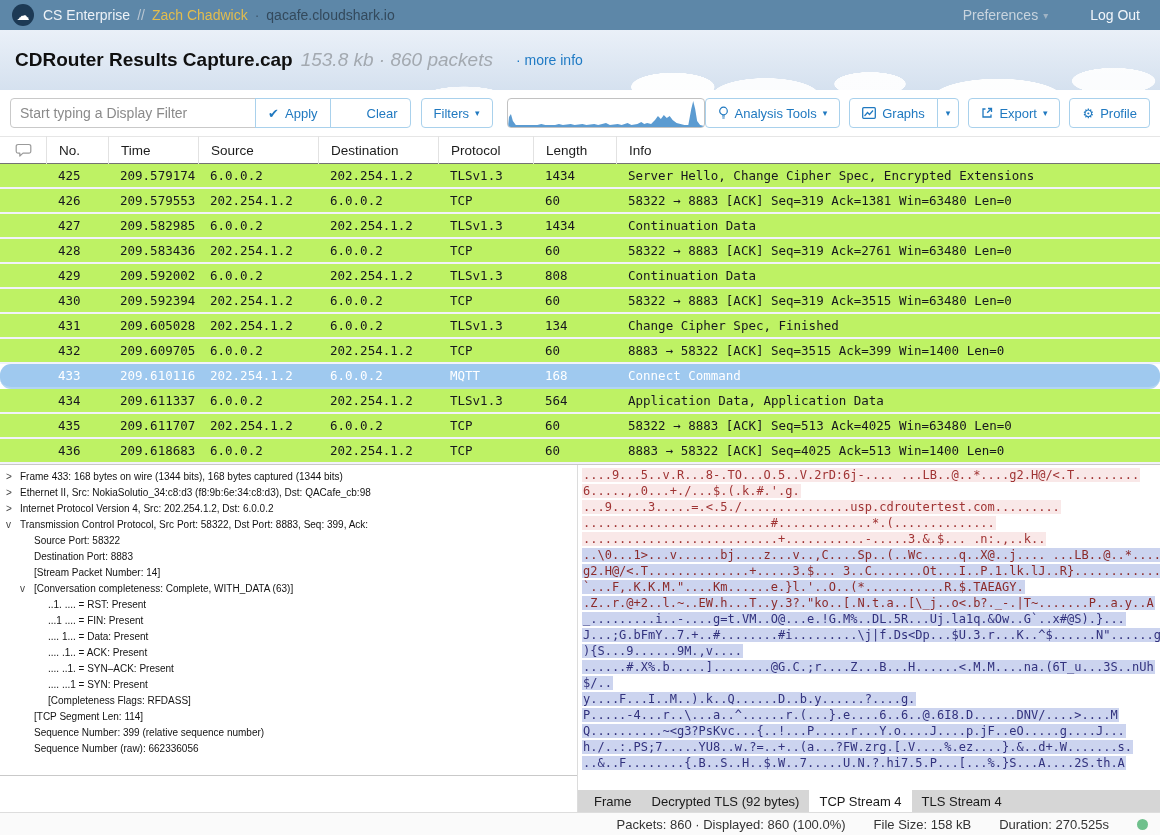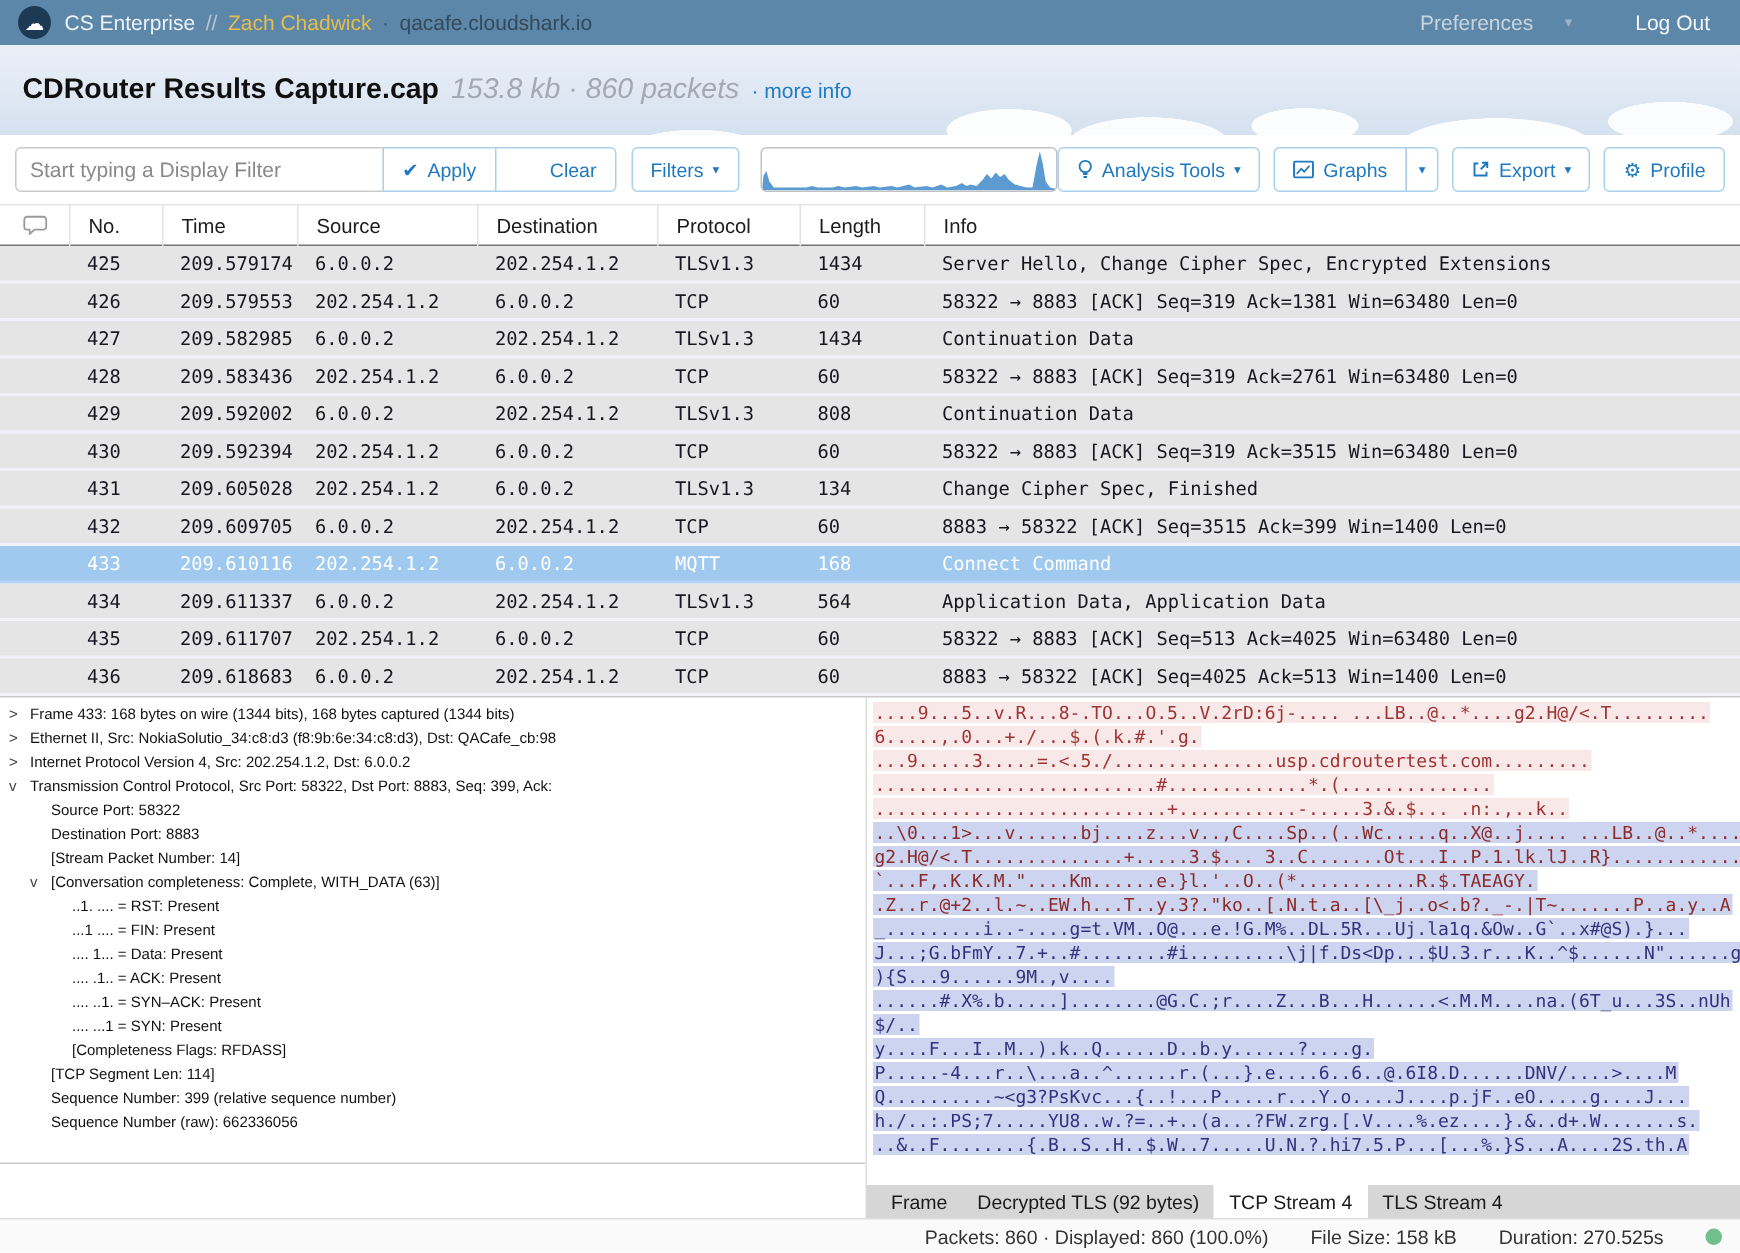--- a/index.html
+++ b/index.html
@@ -9,39 +9,39 @@
   
   .topbar { height:30px; background:#5d87a8; display:flex; align-items:center; font-size:14px; }
   .logo-circle { width:22px; height:22px; border-radius:50%; background:#1d3a55; margin-left:12px;
     display:flex; align-items:center; justify-content:center; color:#fff; font-size:13px; }
   .brand { color:#edf2f7; margin-left:9px; }
   .brand-sep { color:#b9c6d2; margin:0 7px; }
   .tb-user { color:#e3bd4e; }
   .tb-dot { color:#3e576c; margin:0 7px; }
   .tb-host { color:#33495c; }
   .topbar-right { margin-left:auto; display:flex; align-items:center; gap:42px; padding-right:20px; }
-  .tb-prefs { color:#c8d4de; display:flex; align-items:center; gap:21px; cursor:pointer; }
+  .tb-prefs { color:#c8d4de; display:flex; align-items:center; gap:5px; cursor:pointer; }
   .tb-prefs .caret { color:#9fb3c4; font-size:10px; }
   .tb-logout { color:#f2f6fa; cursor:pointer; }
 
   
   .header-strip { height:60px; padding-left:15px; display:flex; align-items:center;
     background:
       radial-gradient(70px 24px at 58% 95%, rgba(255,255,255,.95) 59%, rgba(255,255,255,0) 60%),
       radial-gradient(90px 30px at 66% 110%, rgba(255,255,255,.9) 59%, rgba(255,255,255,0) 60%),
       radial-gradient(60px 20px at 75% 90%, rgba(255,255,255,.92) 59%, rgba(255,255,255,0) 60%),
       radial-gradient(110px 34px at 86% 115%, rgba(255,255,255,.95) 59%, rgba(255,255,255,0) 60%),
       radial-gradient(70px 22px at 96% 85%, rgba(255,255,255,.9) 59%, rgba(255,255,255,0) 60%),
       radial-gradient(80px 26px at 40% 120%, rgba(255,255,255,.85) 59%, rgba(255,255,255,0) 60%),
       radial-gradient(60px 18px at 12% 118%, rgba(255,255,255,.8) 59%, rgba(255,255,255,0) 60%),
       linear-gradient(180deg,#eaf0f8 0%,#d5e1ef 100%);
   }
   .cap-title { font-size:19px; font-weight:bold; color:#101010; }
   .cap-meta { font-size:19px; color:#a3a9b0; margin-left:8px;font-style:italic; }
-  .cap-more { font-size:14px; color:#1f7ac4; margin-left:8px; cursor:pointer; }
+  .cap-more { font-size:14px; color:#1f7ac4; margin-left:23px; cursor:pointer; }
 
   
   .toolbar { height:46px; background:#fff; display:flex; align-items:center; padding:0 10px; }
   .filter-input { width:324px; height:30px; border:1px solid #c9c9c9; border-radius:4px 0 0 4px;
     padding:0 9px; font-size:14px; color:#444; outline:none; }
   .filter-input::placeholder { color:#8a8a8a; }
   .btn { height:30px; border:1px solid #a9d1ec; background:#fff; color:#2079c0; font-size:13px;
     padding:0 12px; display:inline-flex; align-items:center; gap:6px; cursor:pointer;
     border-radius:4px; white-space:nowrap; }
   .btn .caret { font-size:9px; }
@@ -55,25 +55,25 @@
   .btn-graphs-caret { border-radius:0 4px 4px 0; margin-left:-1px; padding:0 8px; }
   .tr-gap { width:9px; }
 
   
   .ptable-header { height:28px; display:flex; align-items:center; background:#fff;
     border-top:1px solid #e6e6e6; border-bottom:1px solid #737373; font-size:13.5px; color:#1c1c1c; }
   .th { height:28px; display:flex; align-items:center; padding-left:12px; border-left:1px solid #e2e2e2; }
   .c-gutter { width:46px; border-left:none; display:flex; align-items:center; justify-content:center; padding-left:0; }
   .c-no { width:62px; } .c-time { width:90px; } .c-src { width:120px; } .c-dst { width:120px; }
   .c-proto { width:95px; } .c-len { width:83px; } .c-info { flex:1; }
-  .prow { height:25px; display:flex; align-items:center; background:#e5e5e5;
+  .prow { height:25px; display:flex; align-items:center; background:#bef264;
     border-bottom:2px solid #f2f2fb; font-family:"DejaVu Sans Mono", monospace;
     font-size:12.5px; color:#17171f; cursor:default; }
   .prow .td { padding-left:12px; overflow:hidden; white-space:nowrap; }
-  .prow.selected { background:#9fc9ef; border-bottom-color:#b3d5f3; color:#fff; }
+  .prow.selected { background:#9fc9ef; border-bottom-color:#b3d5f3; color:#fff;border-radius:11px; }
 
   
   .details { height:348px; border-top:1px solid #c9c9c9; display:flex; background:#fff; }
   .left-pane { width:578px; border-right:1px solid #dcdcdc; overflow:hidden; }
   .tree { height:311px; border-bottom:1px solid #c9c9c9; padding-top:4px; overflow:hidden; }
   .tline { height:16px; line-height:16px; white-space:pre; font-family:Liberation Sans, sans-serif;
     font-size:10px; color:#121212; overflow:hidden; }
   .tline .arrow { display:inline-block; width:14px; color:#444; cursor:pointer; }
   .right-pane { flex:1; display:flex; flex-direction:column; overflow:hidden; }
   .hexlines { flex:1; overflow:hidden; padding:3px 0 0 4px; }

